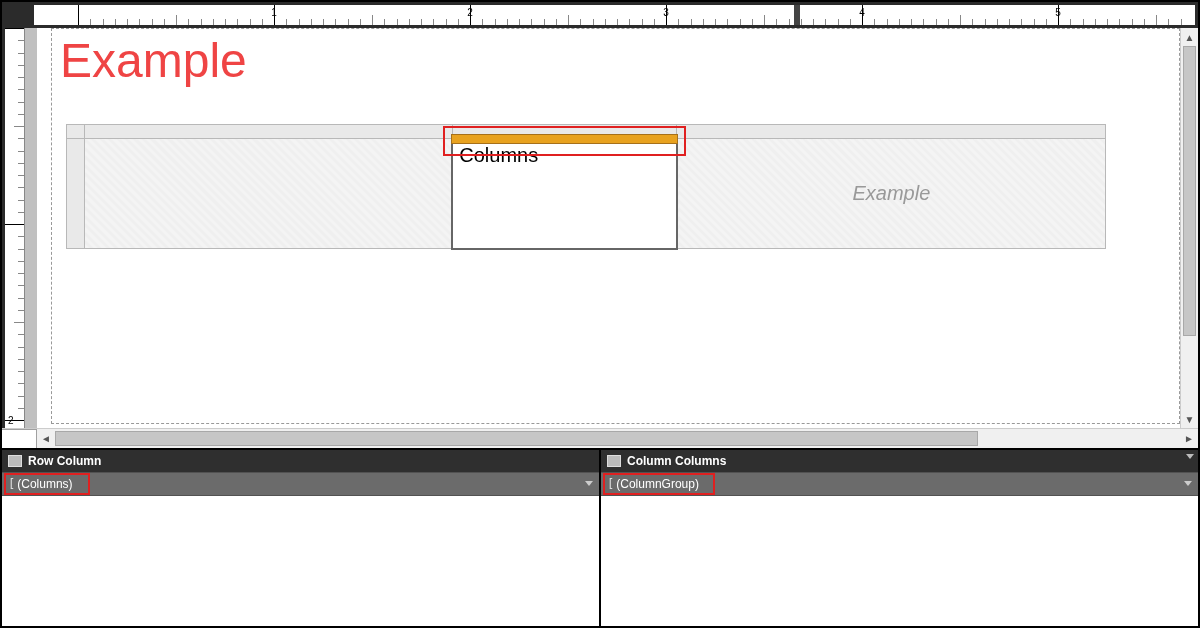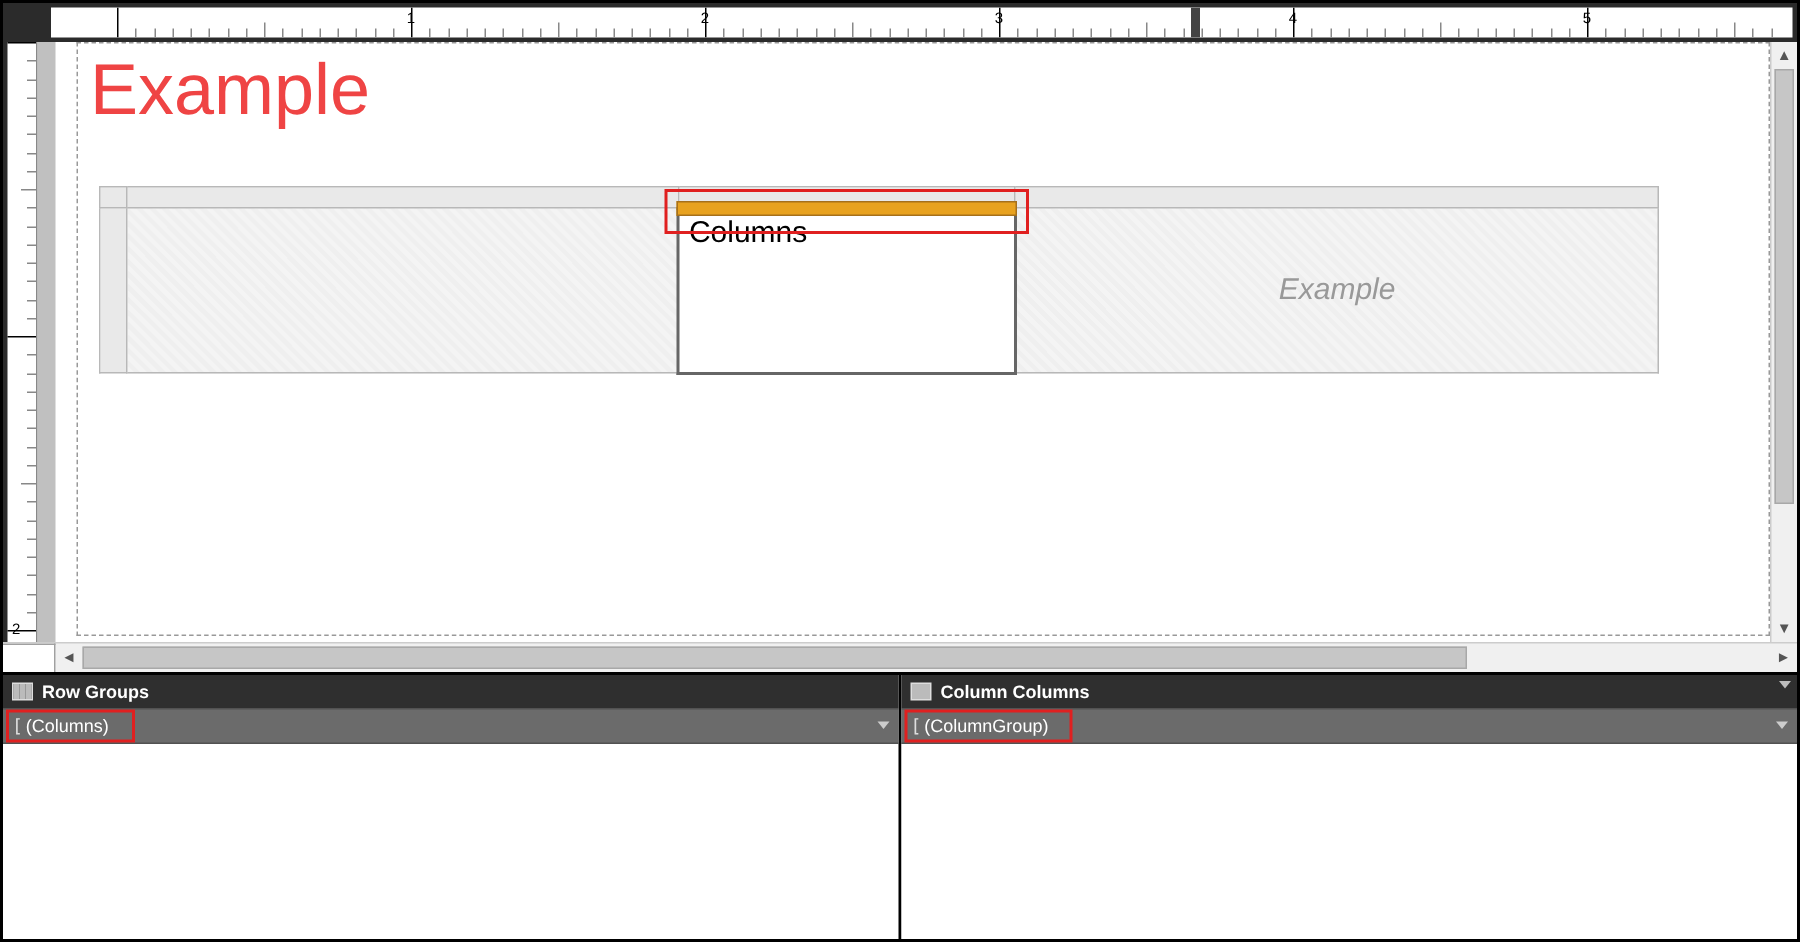--- a/index.html
+++ b/index.html
@@ -500,21 +500,21 @@
   <div class="track">
     <div class="thumb"></div>
   </div>
   <div class="arrow">►</div>
 </div>
 
 <div class="group-pane">
   <div class="group-col">
     <div class="group-header">
       <span class="h-icon"></span>
-      <span>Row Groups</span>
+      <span>Row Column</span>
     </div>
     <div class="group-item-row" style="position:relative">
       <span class="brkt">[</span>
       <span>(Columns)</span>
       <span class="dd-arrow"></span>
       <div class="redbox" style="left:2px;top:0;width:86px;height:22px"></div>
     </div>
     <div class="group-body"></div>
   </div>
 

